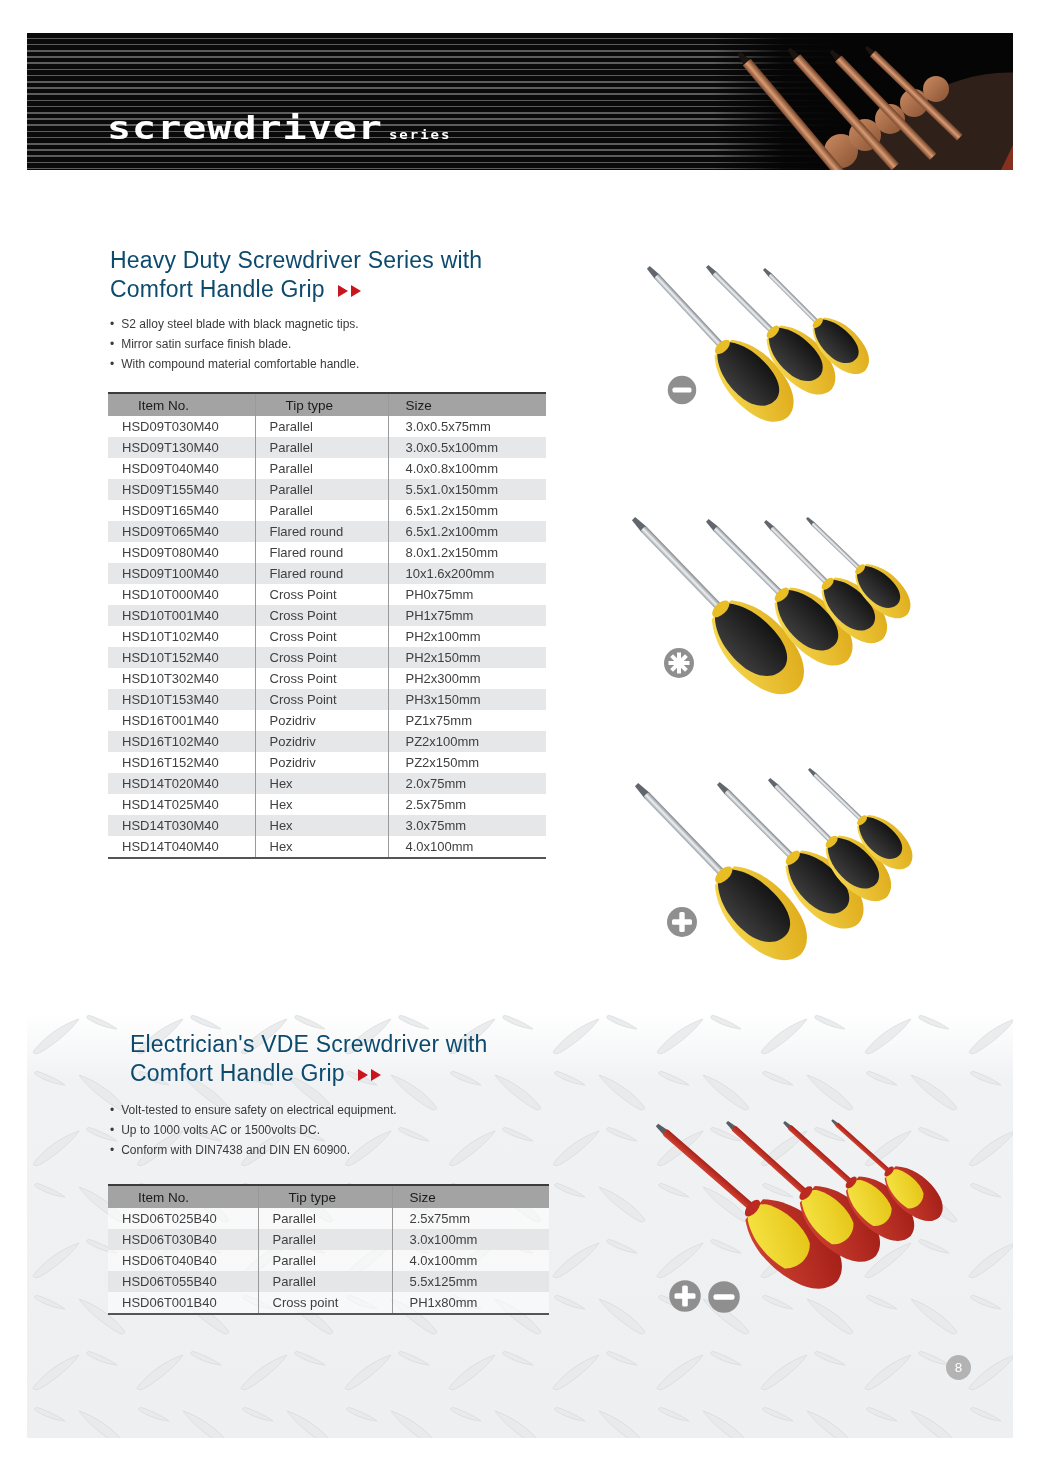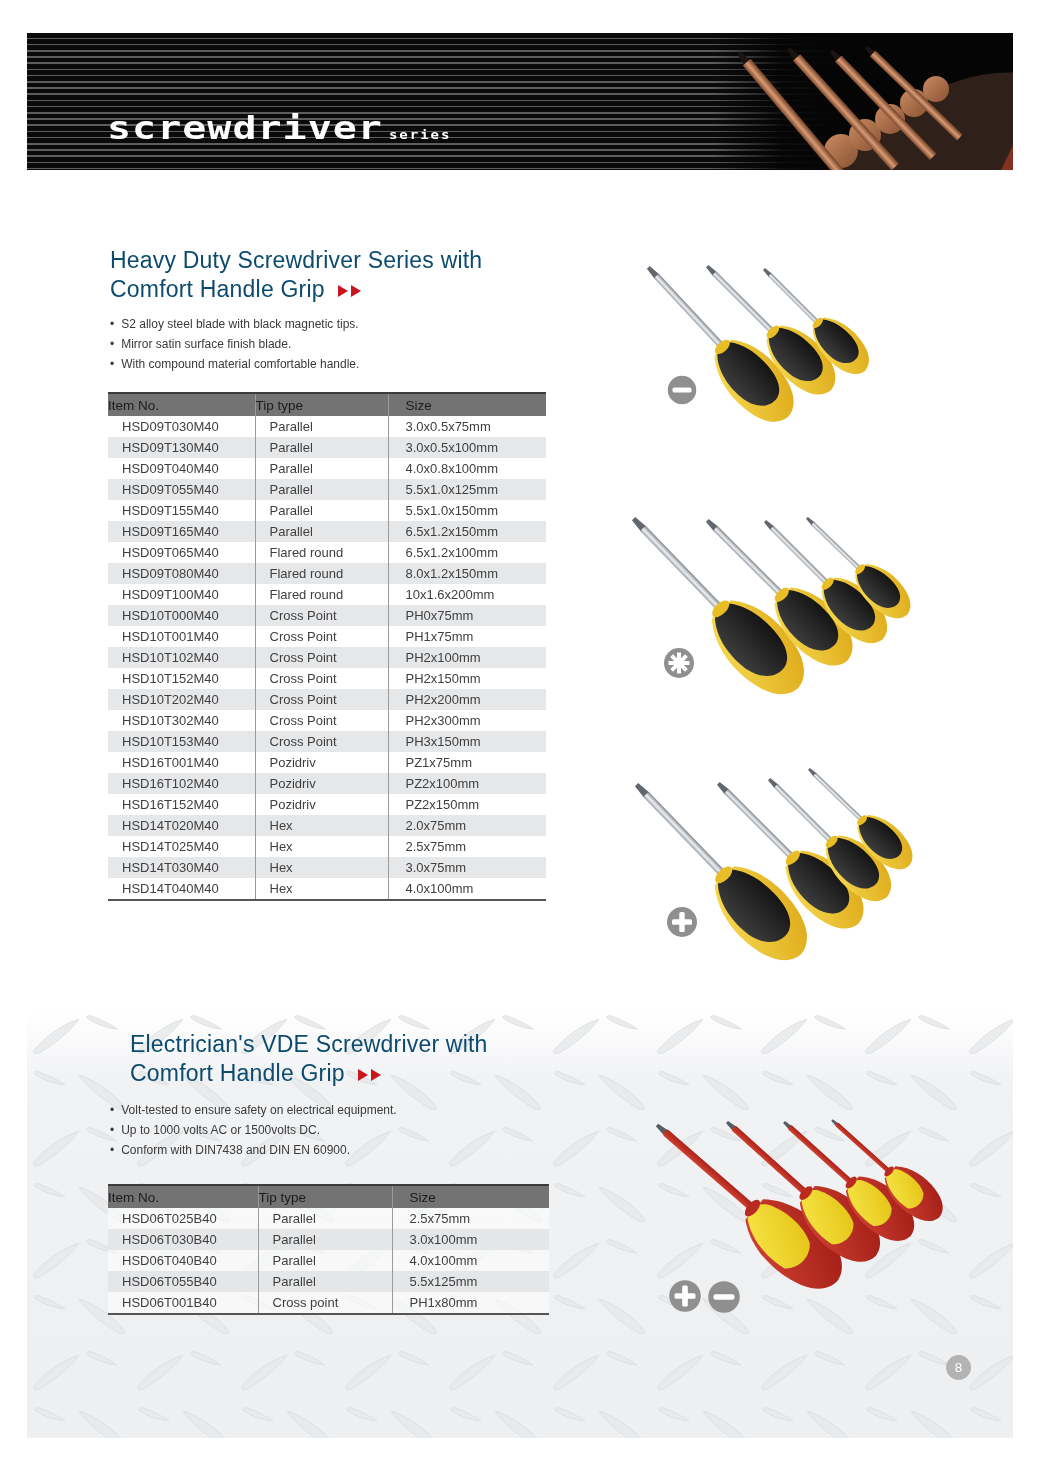--- a/index.html
+++ b/index.html
@@ -61,22 +61,22 @@
 
   
   .product-table{
     position:absolute;border-collapse:collapse;table-layout:fixed;
     font-size:13px;color:#3f3f3f;
     border-top:2px solid #3c3c3c;border-bottom:2px solid #555;
   }
   .table-heavy{left:108px;top:392px;width:438px;}
   .table-vde{left:108px;top:1184px;width:441px;}
   .product-table th{
-    background:#737373;font-weight:normal;color:#1c1c1c;text-align:left;
-    height:22px;padding:0 0 0 0;font-size:13.5px;
+    background:#a3a3a3;font-weight:normal;color:#1c1c1c;text-align:left;
+    height:22px;padding:0 0 0 30px;font-size:13.5px;
   }
   .product-table td{height:21px;padding:0 0 0 14px;}
   .product-table th:nth-child(1),.product-table td:nth-child(1){border-right:1px solid #9a9a9a;}
   .product-table th:nth-child(2),.product-table td:nth-child(2){border-right:1px solid #9a9a9a;}
   .product-table th:nth-child(3),.product-table td:nth-child(3){padding-left:17px;}
   .product-table tbody tr:nth-child(even){background:rgba(228,229,231,0.92);}
   .product-table tbody tr:nth-child(odd){background:rgba(255,255,255,0.55);}
 
   
   .set-img{position:absolute;z-index:2;}
@@ -257,25 +257,20 @@
             <td>HSD09T130M40</td>
             <td>Parallel</td>
             <td>3.0x0.5x100mm</td>
           </tr>
           <tr>
             <td>HSD09T040M40</td>
             <td>Parallel</td>
             <td>4.0x0.8x100mm</td>
           </tr>
           <tr>
-            <td>HSD09T055M40</td>
-            <td>Parallel</td>
-            <td>5.5x1.0x125mm</td>
-          </tr>
-          <tr>
             <td>HSD09T155M40</td>
             <td>Parallel</td>
             <td>5.5x1.0x150mm</td>
           </tr>
           <tr>
             <td>HSD09T165M40</td>
             <td>Parallel</td>
             <td>6.5x1.2x150mm</td>
           </tr>
           <tr>
@@ -305,25 +300,20 @@
           </tr>
           <tr>
             <td>HSD10T102M40</td>
             <td>Cross Point</td>
             <td>PH2x100mm</td>
           </tr>
           <tr>
             <td>HSD10T152M40</td>
             <td>Cross Point</td>
             <td>PH2x150mm</td>
-          </tr>
-          <tr>
-            <td>HSD10T202M40</td>
-            <td>Cross Point</td>
-            <td>PH2x200mm</td>
           </tr>
           <tr>
             <td>HSD10T302M40</td>
             <td>Cross Point</td>
             <td>PH2x300mm</td>
           </tr>
           <tr>
             <td>HSD10T153M40</td>
             <td>Cross Point</td>
             <td>PH3x150mm</td>

